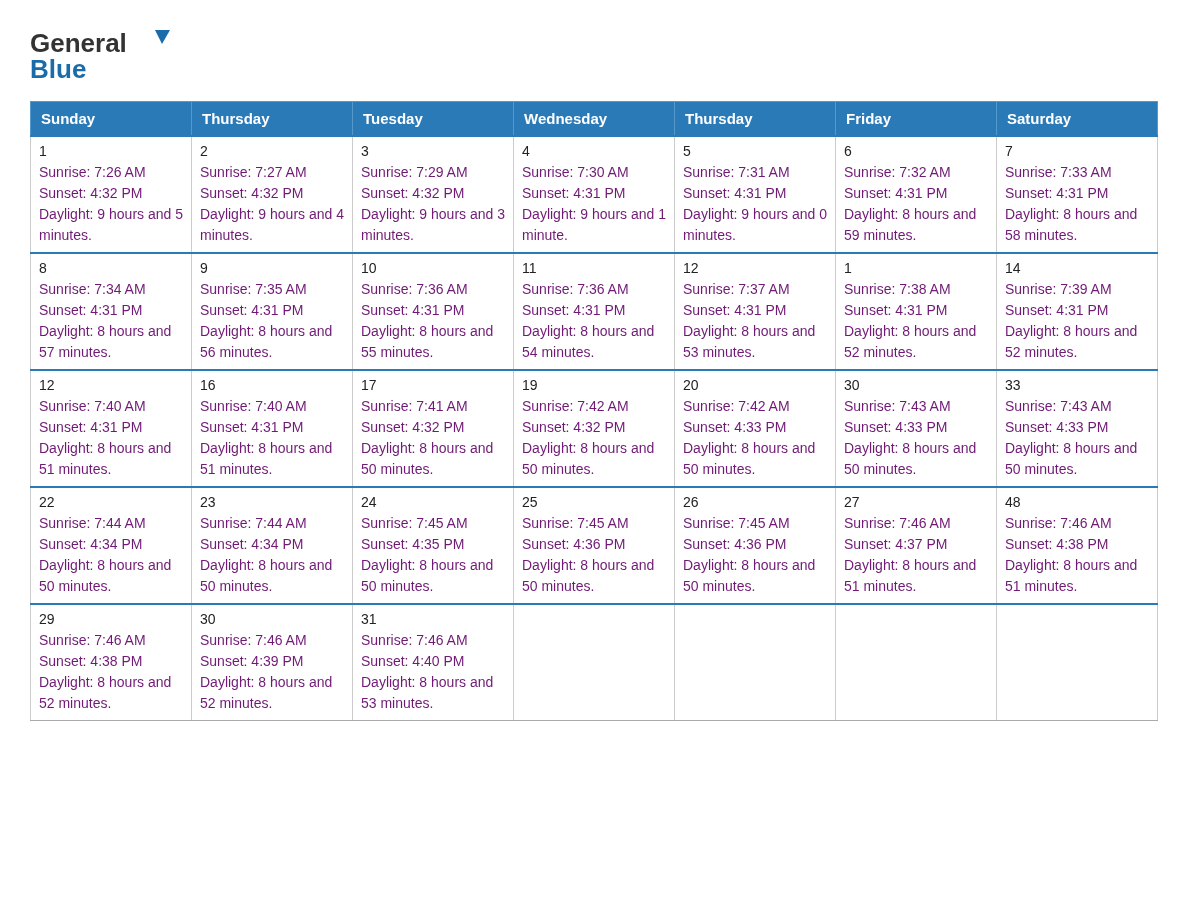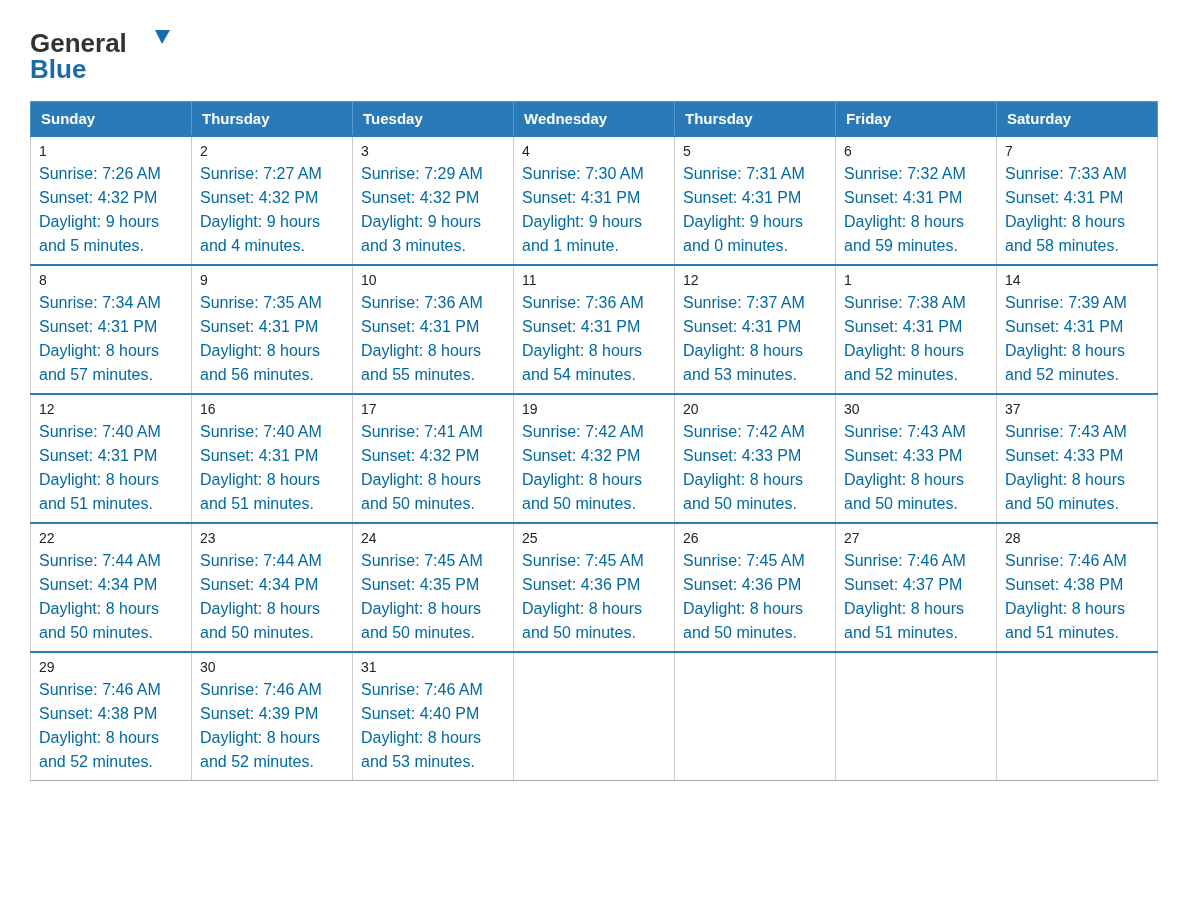--- a/index.html
+++ b/index.html
@@ -71,22 +71,22 @@
       margin-top: 44px;
     }
     .day-num {
       font-size: 14px;
       font-weight: normal;
       color: #222;
       display: block;
       margin-bottom: 3px;
     }
     .day-info {
-      font-size: 16px;
-      color: #0369a1;
+      font-size: 14px;
+      color: #701a75;
       line-height: 1.5;
     }
     .empty-cell {
       background: #fff;
     }
   </style>
 </head>
 <body>
 
 <div class="header">
@@ -195,21 +195,21 @@
         </td>
         <td>
           <span class="day-num">20</span>
           <div class="day-info">Sunrise: 7:42 AM<br>Sunset: 4:33 PM<br>Daylight: 8 hours and 50 minutes.</div>
         </td>
         <td>
           <span class="day-num">30</span>
           <div class="day-info">Sunrise: 7:43 AM<br>Sunset: 4:33 PM<br>Daylight: 8 hours and 50 minutes.</div>
         </td>
         <td>
-          <span class="day-num">37</span>
+          <span class="day-num">33</span>
           <div class="day-info">Sunrise: 7:43 AM<br>Sunset: 4:33 PM<br>Daylight: 8 hours and 50 minutes.</div>
         </td>
       </tr>
       <tr class="week-row">
         <td>
           <span class="day-num">22</span>
           <div class="day-info">Sunrise: 7:44 AM<br>Sunset: 4:34 PM<br>Daylight: 8 hours and 50 minutes.</div>
         </td>
         <td>
           <span class="day-num">23</span>
@@ -225,21 +225,21 @@
         </td>
         <td>
           <span class="day-num">26</span>
           <div class="day-info">Sunrise: 7:45 AM<br>Sunset: 4:36 PM<br>Daylight: 8 hours and 50 minutes.</div>
         </td>
         <td>
           <span class="day-num">27</span>
           <div class="day-info">Sunrise: 7:46 AM<br>Sunset: 4:37 PM<br>Daylight: 8 hours and 51 minutes.</div>
         </td>
         <td>
-          <span class="day-num">28</span>
+          <span class="day-num">48</span>
           <div class="day-info">Sunrise: 7:46 AM<br>Sunset: 4:38 PM<br>Daylight: 8 hours and 51 minutes.</div>
         </td>
       </tr>
       <tr class="week-row">
         <td>
           <span class="day-num">29</span>
           <div class="day-info">Sunrise: 7:46 AM<br>Sunset: 4:38 PM<br>Daylight: 8 hours and 52 minutes.</div>
         </td>
         <td>
           <span class="day-num">30</span>

